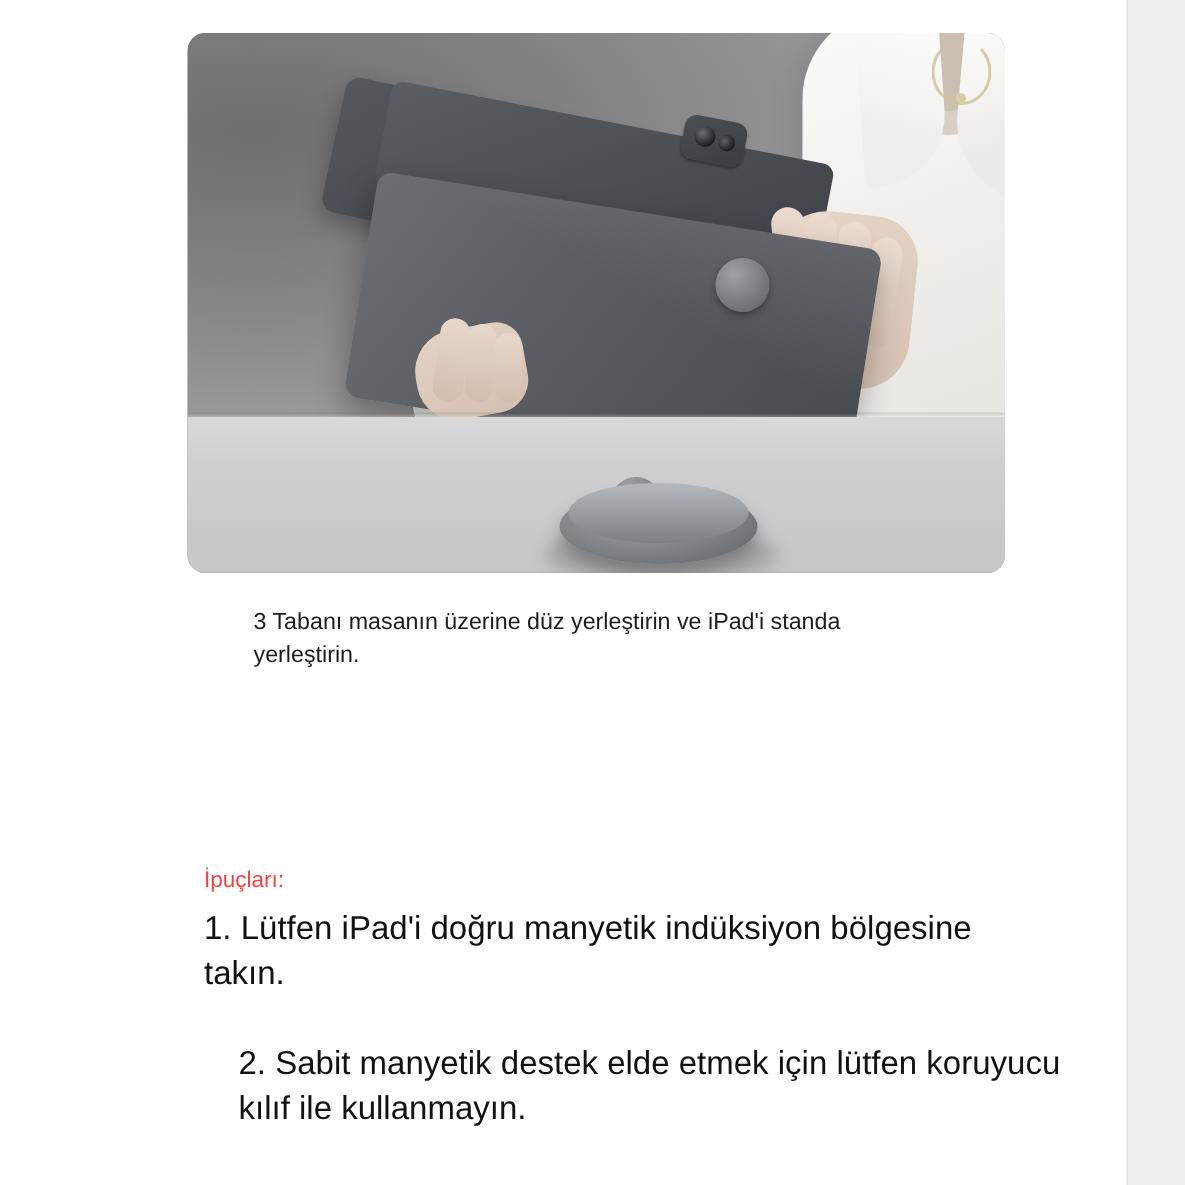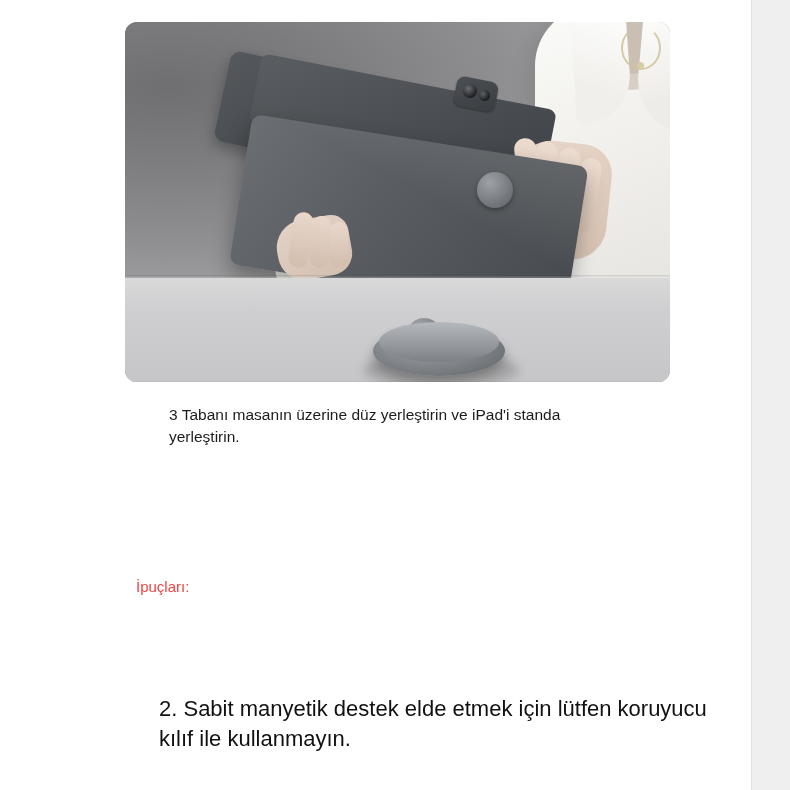--- a/index.html
+++ b/index.html
@@ -435,16 +435,17 @@
       <div class="stand-hinge"></div>
       <div class="stand-base"></div>
       <div class="stand-base-top"></div>
     </div>
   </div>
 
   <div class="caption">3 Tabanı masanın üzerine düz yerleştirin ve iPad'i standa yerleştirin.</div>
 
   <div class="tips-label">İpuçları:</div>
 
+  <div class="tip tip-1">1. Lütfen iPad'i doğru manyetik indüksiyon bölgesine takın.</div>
   <div class="tip tip-2">2. Sabit manyetik destek elde etmek için lütfen koruyucu kılıf ile kullanmayın.</div>
 </div>
 
 <div class="right-gutter"></div>
 
 </body></html>

